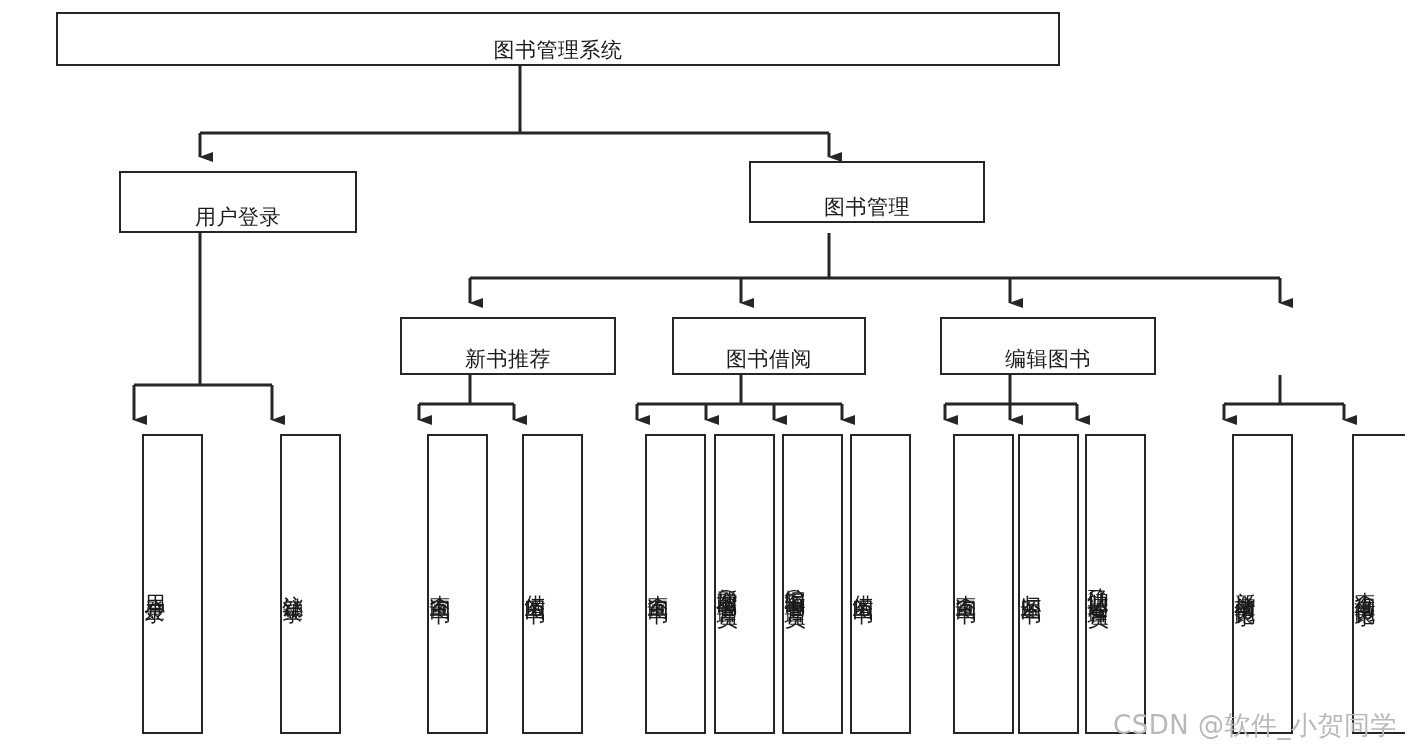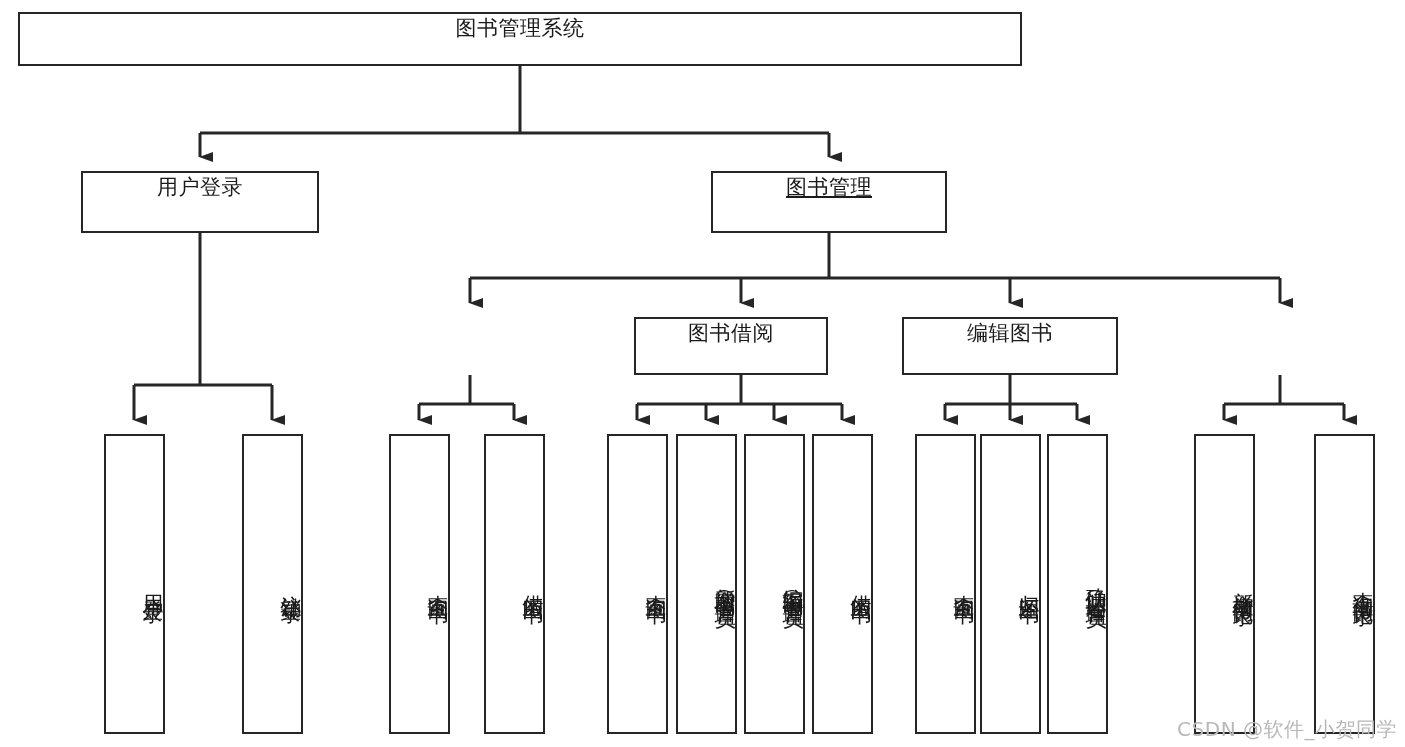--- a/index.html
+++ b/index.html
@@ -24,23 +24,24 @@
     width: 1405px;
     height: 747px;
     pointer-events: none;
   }
   .node {
     position: absolute;
     box-sizing: border-box;
     border: 2px solid #262626;
     background: #ffffff;
     display: flex;
-    align-items: flex-start;
+    align-items: flex-end;
     justify-content: center;
     color: #1a1a1a;
+    margin-left: 38px;
   }
   .node.horiz {
     font-size: 21px;
     letter-spacing: 0.5px;
   }
   .node.vert {
     writing-mode: vertical-rl;
     text-orientation: upright;
     font-size: 21px;
     letter-spacing: 3px;
@@ -52,21 +53,21 @@
   }
   .node.vert .vlabel {
     writing-mode: vertical-rl;
     text-orientation: upright;
     letter-spacing: 3px;
   }
   .watermark {
     position: absolute;
     right: 8px;
     bottom: 4px;
-    font-size: 20px;
+    font-size: 26px;
     color: #b8b8b8;
     white-space: nowrap;
     letter-spacing: 0.5px;
   }
 </style>
 </head>
 <body>
 
 <div id="canvas">
 
@@ -123,24 +124,27 @@
     </g>
   </svg>
 
   <div class="node horiz" style="left: 18px; top: 12px; width: 1004px; height: 54px;">
     <span>图书管理系统</span>
   </div>
 
   <div class="node horiz" style="left: 81px; top: 171px; width: 238px; height: 62px;">
     <span>用户登录</span>
   </div>
-  <div class="node horiz" style="left: 711px; top: 171px; width: 236px; height: 62px; text-decoration: underline;">
+  <div class="node horiz" style="left: 711px; top: 161px; width: 236px; height: 62px;">
     <span>图书管理</span>
   </div>
 
+  <div class="node horiz" style="left: 362px; top: 317px; width: 216px; height: 58px;">
+    <span>新书推荐</span>
+  </div>
   <div class="node horiz" style="left: 634px; top: 317px; width: 194px; height: 58px;">
     <span>图书借阅</span>
   </div>
   <div class="node horiz" style="left: 902px; top: 317px; width: 216px; height: 58px;">
     <span>编辑图书</span>
   </div>
 
   <div class="node vert" style="left: 104px; top: 434px; width: 61px; height: 300px;">
     <span class="vlabel">用户登录</span>
   </div>

